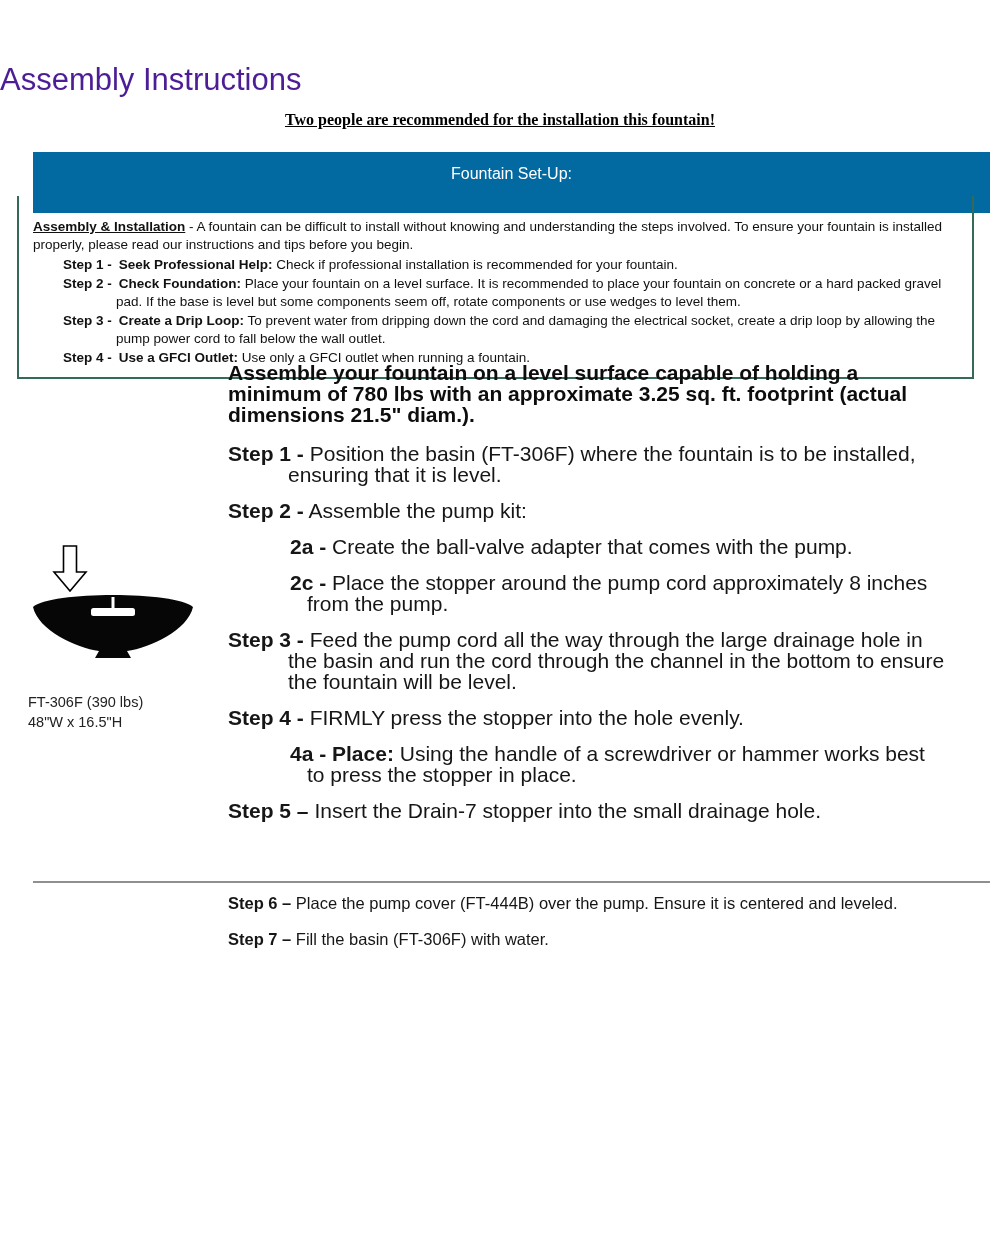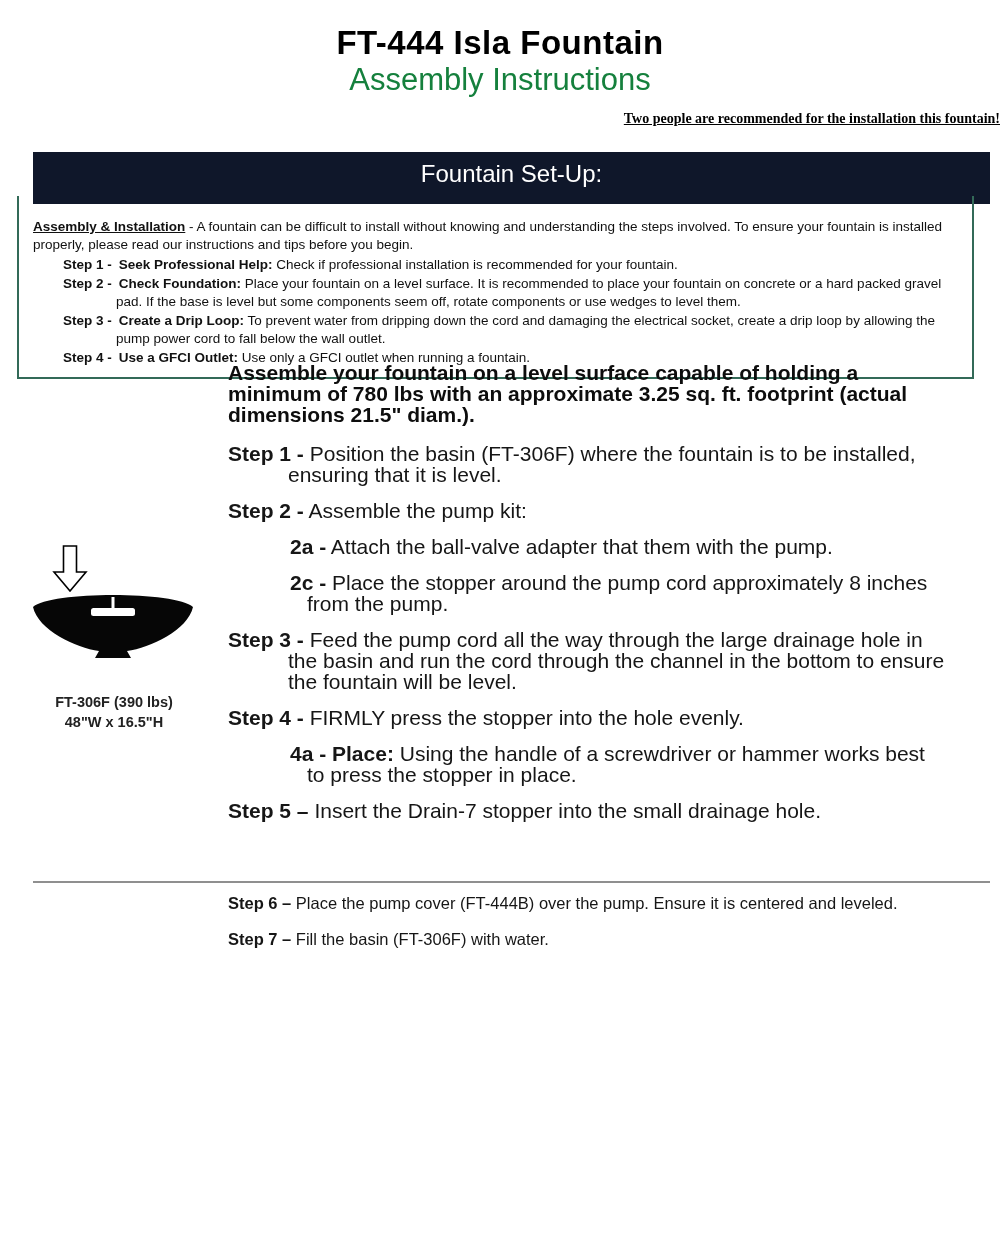--- a/index.html
+++ b/index.html
@@ -13,33 +13,33 @@
     overflow:hidden;
   }
   
   .title{
     position:absolute; top:24px; left:0; width:100%;
     text-align:center; font-size:33px; font-weight:bold; color:#000;
     letter-spacing:0.5px; margin:0;
   }
   .subtitle{
     position:absolute; top:62px; left:0; width:100%;
-    text-align:center; font-size:31px; font-weight:400; color:#15803d; margin:0;
+    text-align:left; font-size:31px; font-weight:400; color:#4c1d95; margin:0;
   }
   .notice{
     position:absolute; top:111px; left:0; width:100%;
-    text-align:right; font-size:14px; font-weight:bold;
+    text-align:center; font-size:16px; font-weight:bold;
     font-family:"Liberation Serif", serif;
     text-decoration:underline; color:#000;
   }
   
   .banner{
-    position:absolute; top:152px; left:33px; width:957px; height:52px;
-    background:#0f172a; color:#ffffff; text-align:center;
-    font-size:24px; line-height:44px; box-sizing:border-box;
+    position:absolute; top:152px; left:33px; width:957px; height:61px;
+    background:#0369a1; color:#ffffff; text-align:center;
+    font-size:16px; line-height:44px; box-sizing:border-box;
   }
   .setup-box{
     position:absolute; top:196px; left:17px; width:957px;
     box-sizing:border-box;
     border:2px solid #336A58; border-top:none;
     padding:22px 14px 9px 14px;
     font-size:13.5px; line-height:18px; color:#111;
   }
   .box-intro{margin:0 0 2px 0;}
   .box-intro .ul{text-decoration:underline;}
@@ -59,36 +59,35 @@
   .main-col2{
     position:absolute; top:893px; left:228px; width:717px;
     font-size:16.5px; line-height:21px; color:#161616;
   }
   
   .divider{
     position:absolute; top:881px; left:33px; width:957px;
     border:none; border-top:2px solid #8F8F8F; margin:0;
   }
   
-  .figure{position:absolute; text-align:center;font-weight:bold;}
+  .figure{position:absolute; text-align:left;}
   .fig1{top:544px; left:28px; width:172px;}
   .fig2{top:933px; left:26px; width:172px;}
   .figure svg{display:block;}
   .caption{
     font-size:14.5px; line-height:19.5px; color:#222; margin-top:0;
   }
   .fig1 .caption{margin-top:31px;}
   .fig2 .caption{margin-top:32px;}
 </style>
 </head>
 <body>
 
 <div class="page">
 
-  <h1 class="title">FT-444 Isla Fountain</h1>
   <h2 class="subtitle">Assembly Instructions</h2>
   <div class="notice">Two people are recommended for the installation this fountain!</div>
 
   <div class="banner">
     <span>Fountain Set-Up:</span>
   </div>
 
   <div class="setup-box">
     <p class="box-intro"><b class="ul">Assembly &amp; Installation</b><span> - A fountain can be difficult to install without knowing and understanding the steps involved. To ensure your fountain is installed properly, please read our instructions and tips before you begin.</span></p>
 
@@ -96,21 +95,21 @@
     <p class="box-step"><b class="lbl">Step 2 -</b><b>Check Foundation:</b><span> Place your fountain on a level surface. It is recommended to place your fountain on concrete or a hard packed gravel pad. If the base is level but some components seem off, rotate components or use wedges to level them.</span></p>
     <p class="box-step"><b class="lbl">Step 3 -</b><b>Create a Drip Loop:</b><span> To prevent water from dripping down the cord and damaging the electrical socket, create a drip loop by allowing the pump power cord to fall below the wall outlet.</span></p>
     <p class="box-step"><b class="lbl">Step 4 -</b><b>Use a GFCI Outlet:</b><span> Use only a GFCI outlet when running a fountain.</span></p>
   </div>
 
   <div class="main-col">
     <p class="intro-bold">Assemble your fountain on a level surface capable of holding a minimum of 780 lbs with an approximate 3.25 sq. ft. footprint (actual dimensions 21.5" diam.).</p>
 
     <p class="step"><b>Step 1 -</b><span> Position the basin (FT-306F) where the fountain is to be installed, ensuring that it is level.</span></p>
     <p class="step"><b>Step 2 -</b><span> Assemble the pump kit:</span></p>
-    <p class="step sub"><b>2a -</b><span> Attach the ball-valve adapter that them with the pump.</span></p>
+    <p class="step sub"><b>2a -</b><span> Create the ball-valve adapter that comes with the pump.</span></p>
     <p class="step sub"><b>2c -</b><span> Place the stopper around the pump cord approximately 8 inches from the pump.</span></p>
     <p class="step"><b>Step 3 -</b><span> Feed the pump cord all the way through the large drainage hole in the basin and run the cord through the channel in the bottom to ensure the fountain will be level.</span></p>
     <p class="step"><b>Step 4 -</b><span> FIRMLY press the stopper into the hole evenly.</span></p>
     <p class="step sub"><b>4a - Place:</b><span> Using the handle of a screwdriver or hammer works best to press the stopper in place.</span></p>
     <p class="step"><b>Step 5 –</b><span> Insert the Drain-7 stopper into the small drainage hole.</span></p>
   </div>
 
   <div class="figure fig1">
     <svg width="170" height="118" viewBox="0 0 170 118">
       <g>

